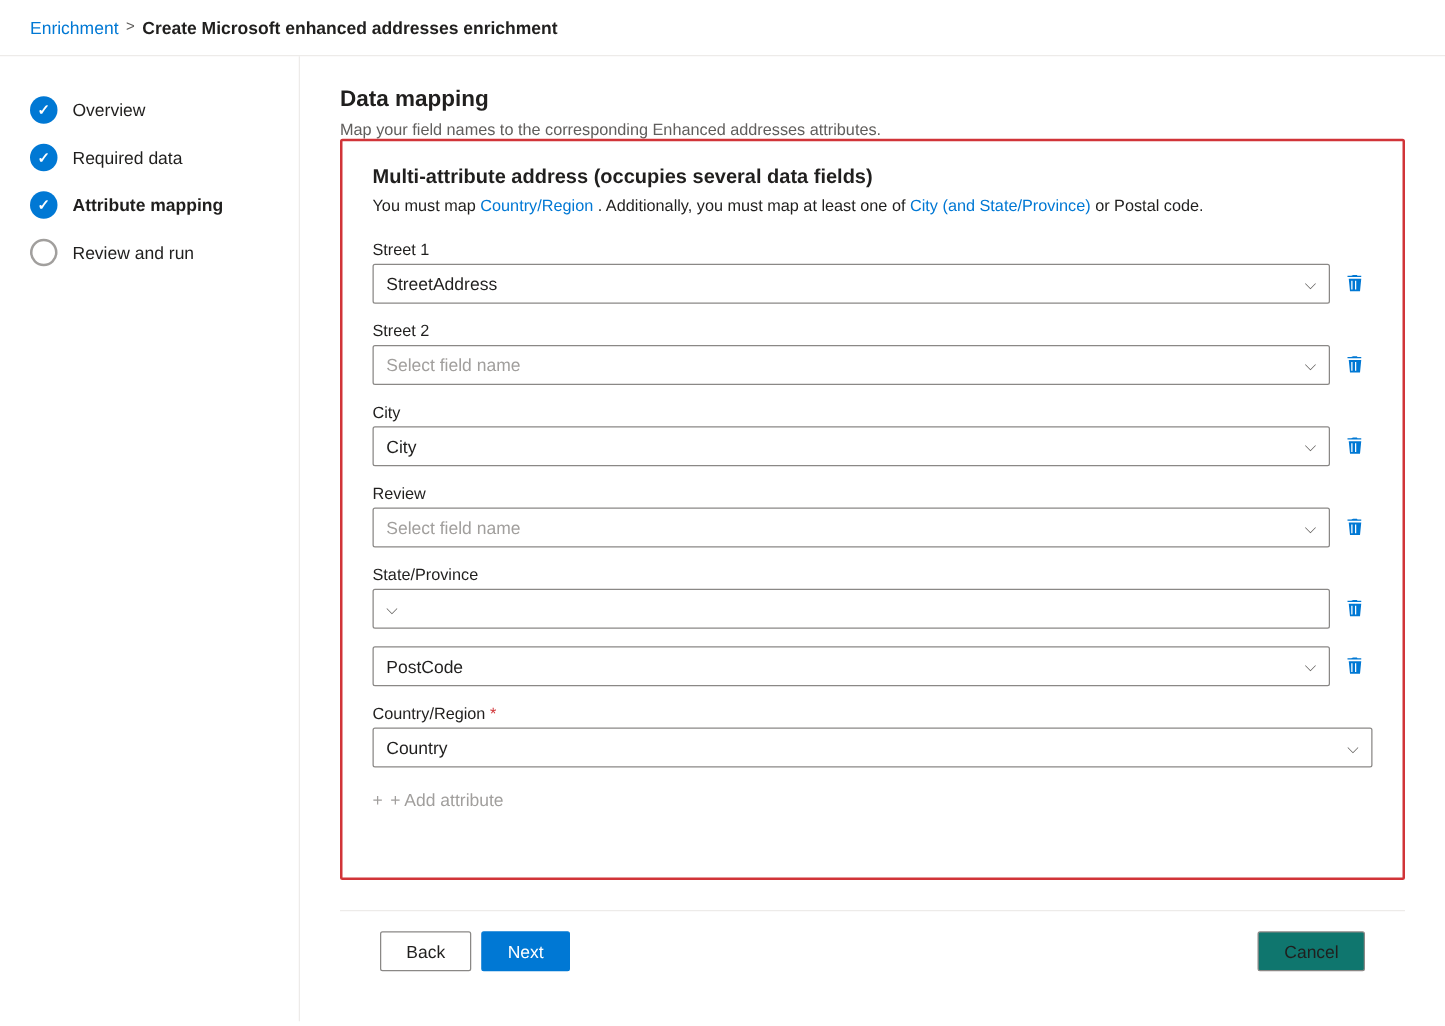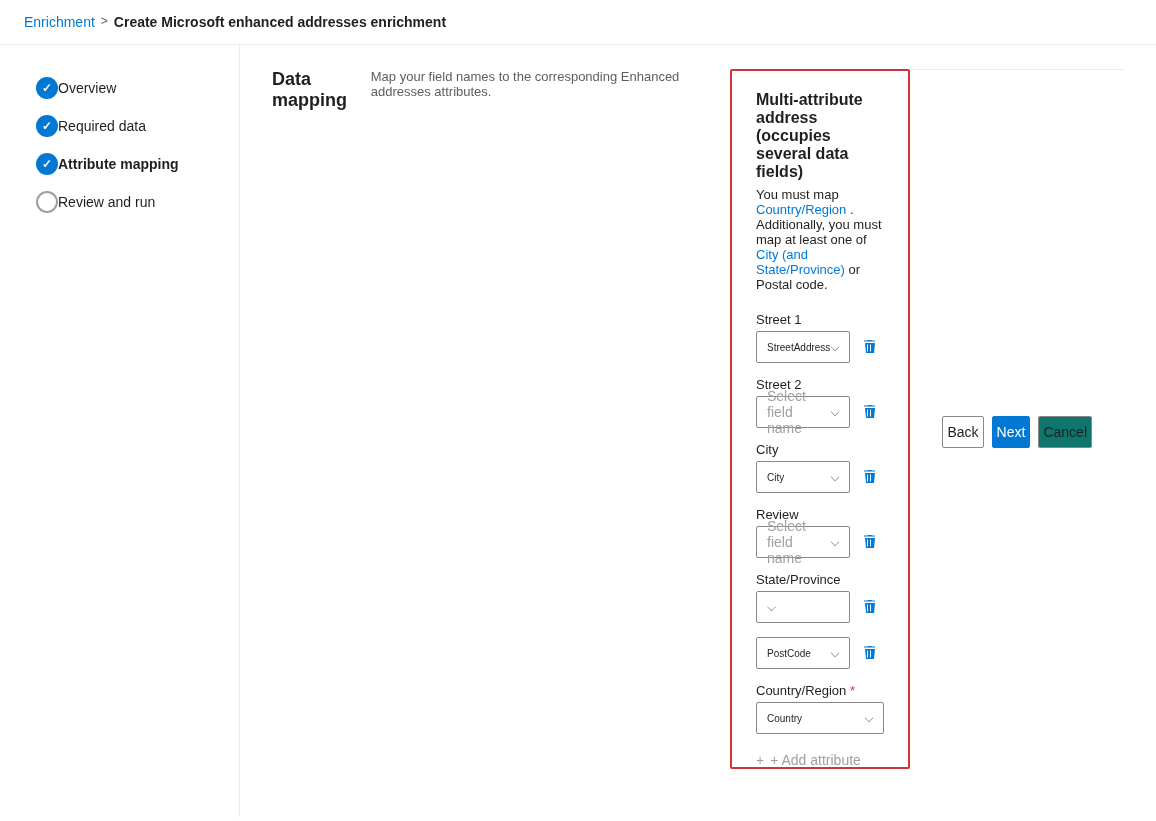--- a/index.html
+++ b/index.html
@@ -43,22 +43,22 @@
     
     .sidebar {
       width: 240px;
       border-right: 1px solid #edebe9;
       padding: 24px 0;
       flex-shrink: 0;
     }
     .sidebar-item {
       display: flex;
       align-items: center;
-      gap: 0;
-      padding: 8px 36px;
+      gap: 12px;
+      padding: 8px 24px;
       cursor: pointer;
     }
     .sidebar-item.active .sidebar-label {
       font-weight: 600;
       color: #201f1e;
     }
     .sidebar-item .sidebar-label {
       font-size: 14px;
       color: #201f1e;
     }
@@ -83,21 +83,21 @@
     .step-circle.empty {
       border: 2px solid #a19f9d;
     }
 
     
     .main-content {
       flex: 1;
       padding: 24px 32px;
       overflow-y: auto;
       display: flex;
-      flex-direction: row;
+      flex-direction: column;
     }
 
     .page-title {
       font-size: 18px;
       font-weight: 600;
       color: #201f1e;
       margin-bottom: 6px;
     }
     .page-subtitle {
       font-size: 13px;
@@ -152,21 +152,21 @@
       display: flex;
       align-items: center;
       border: 1px solid #8a8886;
       border-radius: 2px;
       background: #fff;
       height: 32px;
       padding: 0 10px;
     }
     .select-value {
       flex: 1;
-      font-size: 10px;
+      font-size: 14px;
       color: #201f1e;
     }
     .select-placeholder {
       flex: 1;
       font-size: 14px;
       color: #a19f9d;
     }
     .chevron-icon {
       color: #605e5c;
       font-size: 12px;
@@ -200,21 +200,21 @@
     
     .footer {
       display: flex;
       align-items: center;
       padding: 16px 32px;
       border-top: 1px solid #edebe9;
       gap: 8px;
       position: relative;
     }
     .btn {
-      padding: 6px 4px;
+      padding: 6px 20px;
       border-radius: 2px;
       font-size: 14px;
       cursor: pointer;
       font-family: inherit;
       height: 32px;
       display: flex;
       align-items: center;
     }
     .btn-secondary {
       background: #fff;

